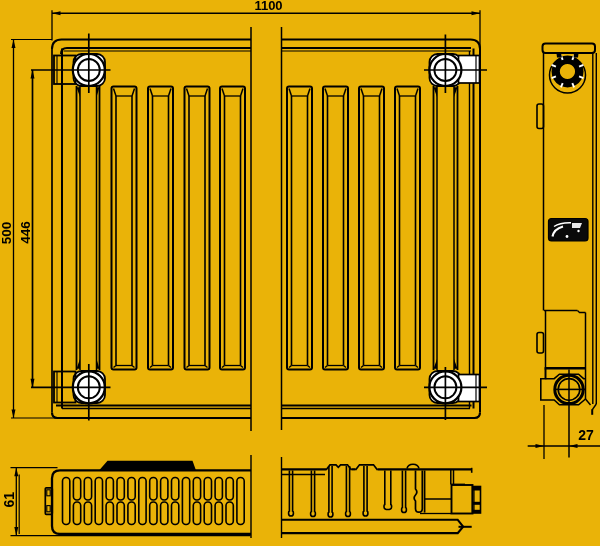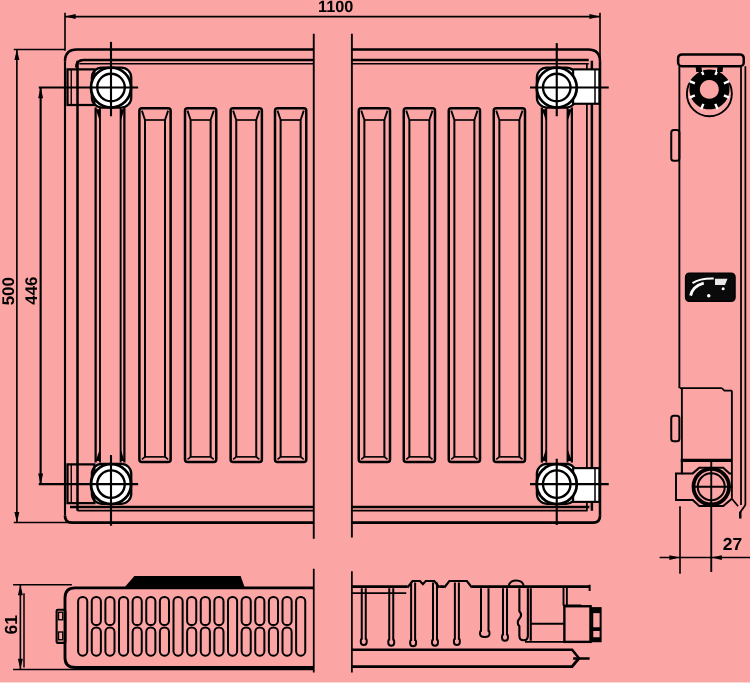--- a/index.html
+++ b/index.html
@@ -1,16 +1,16 @@
 <!DOCTYPE html>
 <html><head>
 <meta charset="utf-8">
 <style>
 html,body{margin:0;padding:0;background:#fff;}
-#page{width:600px;height:546px;position:relative;background:#fca5a5;overflow:hidden;}
+#page{width:600px;height:546px;position:relative;background:#eab308;overflow:hidden;}
 </style>
 </head>
 <body>
 
 <div id="page">
 <svg width="600" height="546" viewBox="0 0 600 546">
 
 <g>
         <text x="268.5" y="9.6" font-family="Liberation Sans, sans-serif" font-size="13" font-weight="bold" fill="#000" text-anchor="middle">1100</text>
         <line x1="52" y1="13.25" x2="480" y2="13.25" stroke="#000" stroke-width="1.3" stroke-linecap="butt"></line>

